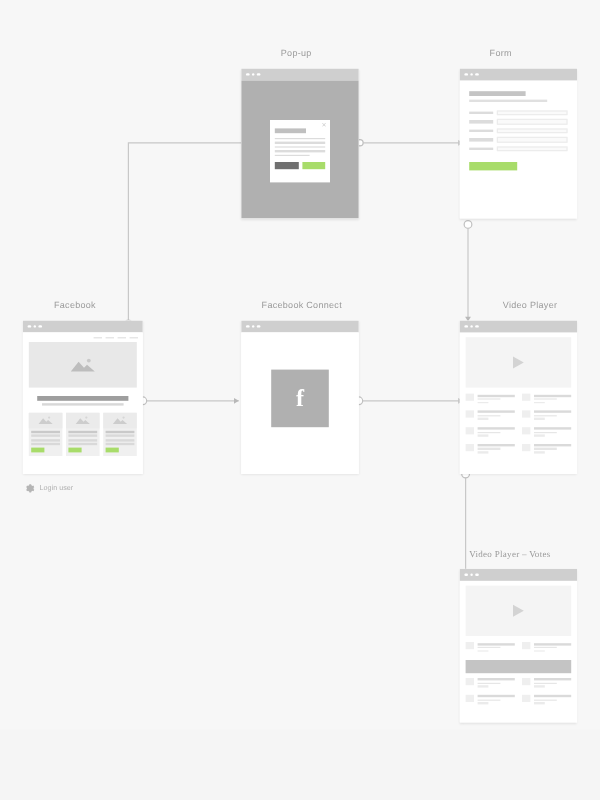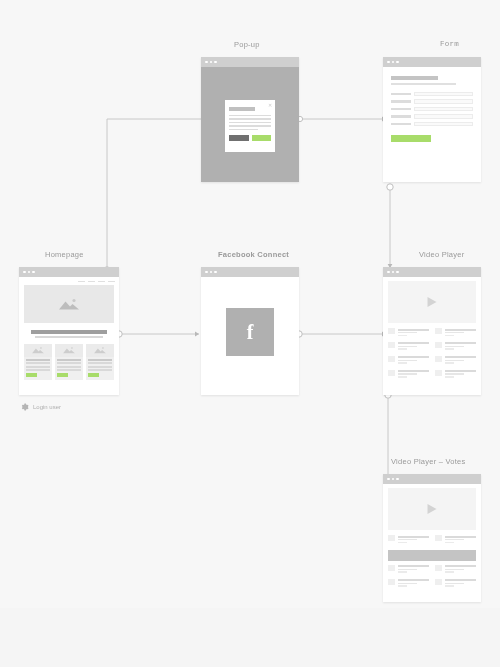--- a/index.html
+++ b/index.html
@@ -323,21 +323,21 @@
         <div class="modal-line"></div>
         <div class="modal-line" style="width:70%"></div>
         <div class="modal-btns">
           <div class="modal-btn-dark"></div>
           <div class="modal-btn-green"></div>
         </div>
       </div>
     </div>
   </div>
 
-  <div class="node-label" style="left:440px; top:40px;font-family:Liberation Mono, monospace;">Form</div>
+  <div class="node-label" style="left:408px; top:40px;">Form</div>
   <div class="win" style="left:383px; top:57px; width:98px; height:125px;">
     <div class="titlebar">
       <span class="dot"></span>
       <span class="dot"></span>
       <span class="dot"></span>
     </div>
     <div class="win-body">
       <div class="form-title"></div>
       <div class="form-sub"></div>
       <div class="form-row">
@@ -357,21 +357,21 @@
         <div class="form-inp"></div>
       </div>
       <div class="form-row">
         <div class="form-lbl"></div>
         <div class="form-inp"></div>
       </div>
       <div class="form-btn"></div>
     </div>
   </div>
 
-  <div class="node-label" style="left:45px; top:250px;">Homepage</div>
+  <div class="node-label" style="left:45px; top:250px;">Facebook</div>
   <div class="win" style="left:19px; top:267px; width:100px; height:128px;">
     <div class="titlebar">
       <span class="dot"></span>
       <span class="dot"></span>
       <span class="dot"></span>
     </div>
     <div class="win-body">
       <div class="hp-nav">
         <i></i>
         <i></i>
@@ -437,21 +437,21 @@
   </div>
 
   <div style="position:absolute; left:21px; top:403px; display:flex; align-items:center; gap:4px;">
     <svg width="8" height="8" viewBox="0 0 16 16">
       <path fill="#b5b5b5" d="M8 5.2A2.8 2.8 0 1 0 8 10.8 2.8 2.8 0 0 0 8 5.2zm0 4.3a1.5 1.5 0 1 1 0-3 1.5 1.5 0 0 1 0 3z"></path>
       <path fill="#b5b5b5" d="M14 8c0-.4 0-.8-.1-1.1l1.3-1-1.5-2.6-1.6.6a5.6 5.6 0 0 0-1.9-1.1L9.9 1H6.9l-.3 1.8c-.7.2-1.3.6-1.9 1.1l-1.6-.6L1.6 5.9l1.3 1A6.4 6.4 0 0 0 2.8 8c0 .4 0 .8.1 1.1l-1.3 1 1.5 2.6 1.6-.6c.6.5 1.2.9 1.9 1.1l.3 1.8h3l.3-1.8c.7-.2 1.3-.6 1.9-1.1l1.6.6 1.5-2.6-1.3-1c.1-.3.1-.7.1-1.1z"></path>
     </svg>
     <span style="font-size:6px; color:#b0b0b0;">Login user</span>
   </div>
 
-  <div class="node-label" style="left:218px; top:250px;font-weight:bold;">Facebook Connect</div>
+  <div class="node-label" style="left:218px; top:250px;">Facebook Connect</div>
   <div class="win" style="left:201px; top:267px; width:98px; height:128px;">
     <div class="titlebar">
       <span class="dot"></span>
       <span class="dot"></span>
       <span class="dot"></span>
     </div>
     <div class="win-body">
       <div class="fb-square">
         <span class="fb-f">f</span>
       </div>
@@ -535,21 +535,21 @@
               <b></b>
               <b class="s"></b>
               <b class="x"></b>
             </div>
           </div>
         </div>
       </div>
     </div>
   </div>
 
-  <div class="node-label" style="left:391px; top:457px;">Video Player – Votes</div>
+  <div class="node-label" style="left:391px; top:457px;font-family:Liberation Serif, serif;">Video Player – Votes</div>
   <div class="win" style="left:383px; top:474px; width:98px; height:128px;">
     <div class="titlebar">
       <span class="dot"></span>
       <span class="dot"></span>
       <span class="dot"></span>
     </div>
     <div class="win-body">
       <div class="vp-stage">
         <div class="play-tri"></div>
       </div>

